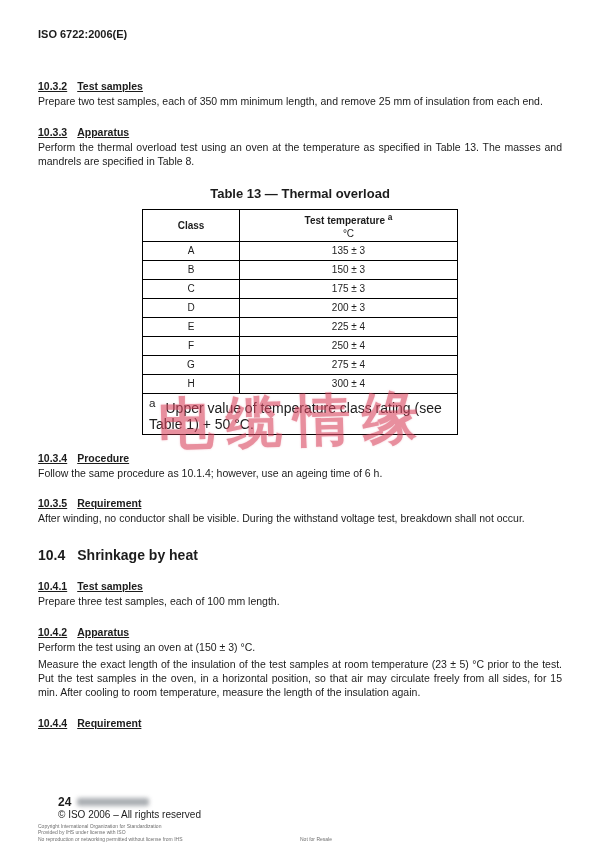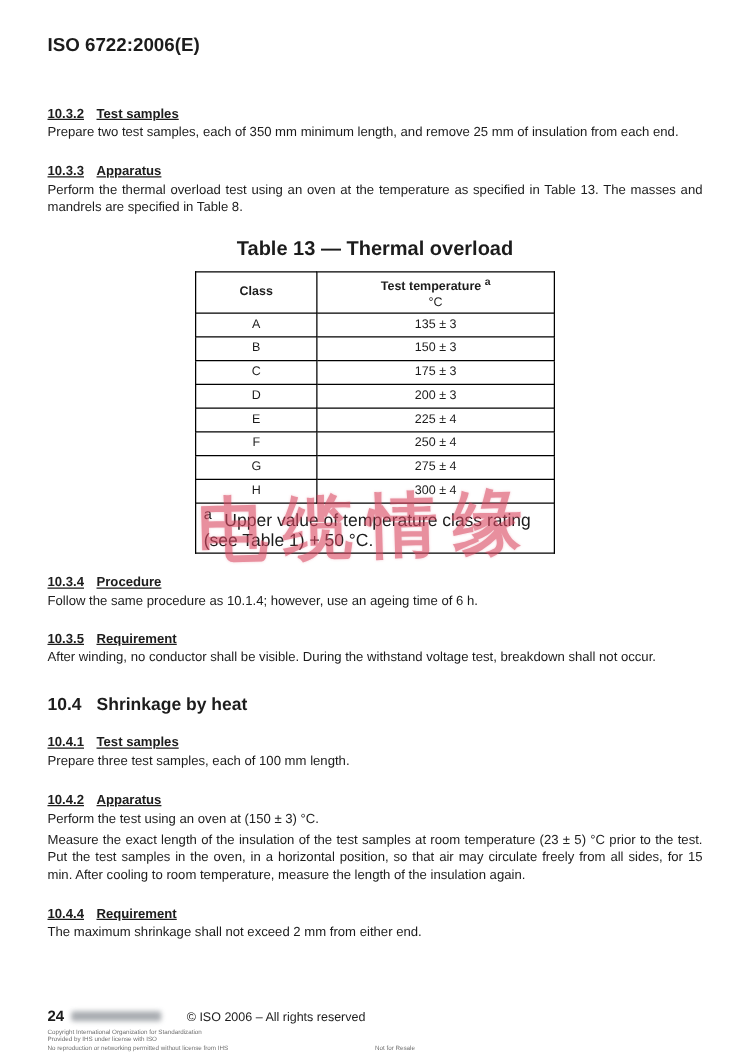--- a/index.html
+++ b/index.html
@@ -10,21 +10,21 @@
     color:#1c1c1c;
     position:relative;
     overflow:hidden;
   }
   .content {
     position:absolute;
     left:38px; right:38px; top:0;
   }
   .doc-header {
     padding-top:28px;
-    font-size:15px;
+    font-size:11px;
     font-weight:bold;
   }
   .h3 {
     margin-top:17px;
     font-size:10.5px;
     font-weight:bold;
     text-decoration:underline;
   }
   .h3 .hnum { margin-right:10px; }
   .h2 {
@@ -36,28 +36,28 @@
   .first-heading { margin-top:40px; }
   p.body-text {
     margin:3px 0 0 0;
     font-size:10.5px;
     line-height:1.32;
     text-align:justify;
   }
   .tbl-caption {
     margin-top:17px;
     text-align:center;
-    font-size:16px;
+    font-size:13px;
     font-weight:bold;
   }
   table.t13 {
     margin:8px auto 0 auto;
     border-collapse:collapse;
     border:1.5px solid #000;
-    width:288px;
+    width:316px;
   }
   table.t13 th, table.t13 td {
     border:1px solid #000;
     font-size:10px;
     text-align:center;
     padding:2px 4px;
   }
   table.t13 th.cls-col { width:88px; font-weight:bold; }
   table.t13 th.temp-col { font-weight:bold; }
   table.t13 .unit-line { font-weight:normal; display:block; margin-top:2px; }
@@ -85,20 +85,21 @@
     z-index:5;
   }
   .footer {
     position:absolute;
     left:38px; right:38px; bottom:8px;
   }
   .footer-row {
     display:flex;
     justify-content:flex-start;
     align-items:baseline;
+    flex-direction:column;
   }
   .footer-left { display:flex; align-items:center; }
   .page-num {
     font-size:12px;
     font-weight:bold;
   }
   .smudge {
     display:inline-block;
     width:72px; height:8px;
     margin-left:6px;
@@ -214,21 +215,20 @@
   <div class="h3">
     <span class="hnum">10.4.2</span><span>Apparatus</span>
   </div>
   <p class="body-text">Perform the test using an oven at (150 ± 3) °C.</p>
 
   <p class="body-text">Measure the exact length of the insulation of the test samples at room temperature (23 ± 5) °C prior to the test. Put the test samples in the oven, in a horizontal position, so that air may circulate freely from all sides, for 15 min. After cooling to room temperature, measure the length of the insulation again.</p>
 
   <div class="h3">
     <span class="hnum">10.4.4</span><span>Requirement</span>
   </div>
-  <p class="body-text">The maximum shrinkage shall not exceed 2 mm from either end.</p>
 
 </div>
 
 <div class="watermark">电缆情缘</div>
 
 <div class="footer">
   <div class="footer-row">
     <span class="footer-left">
       <span class="page-num">24</span>
       <span class="smudge"></span>

